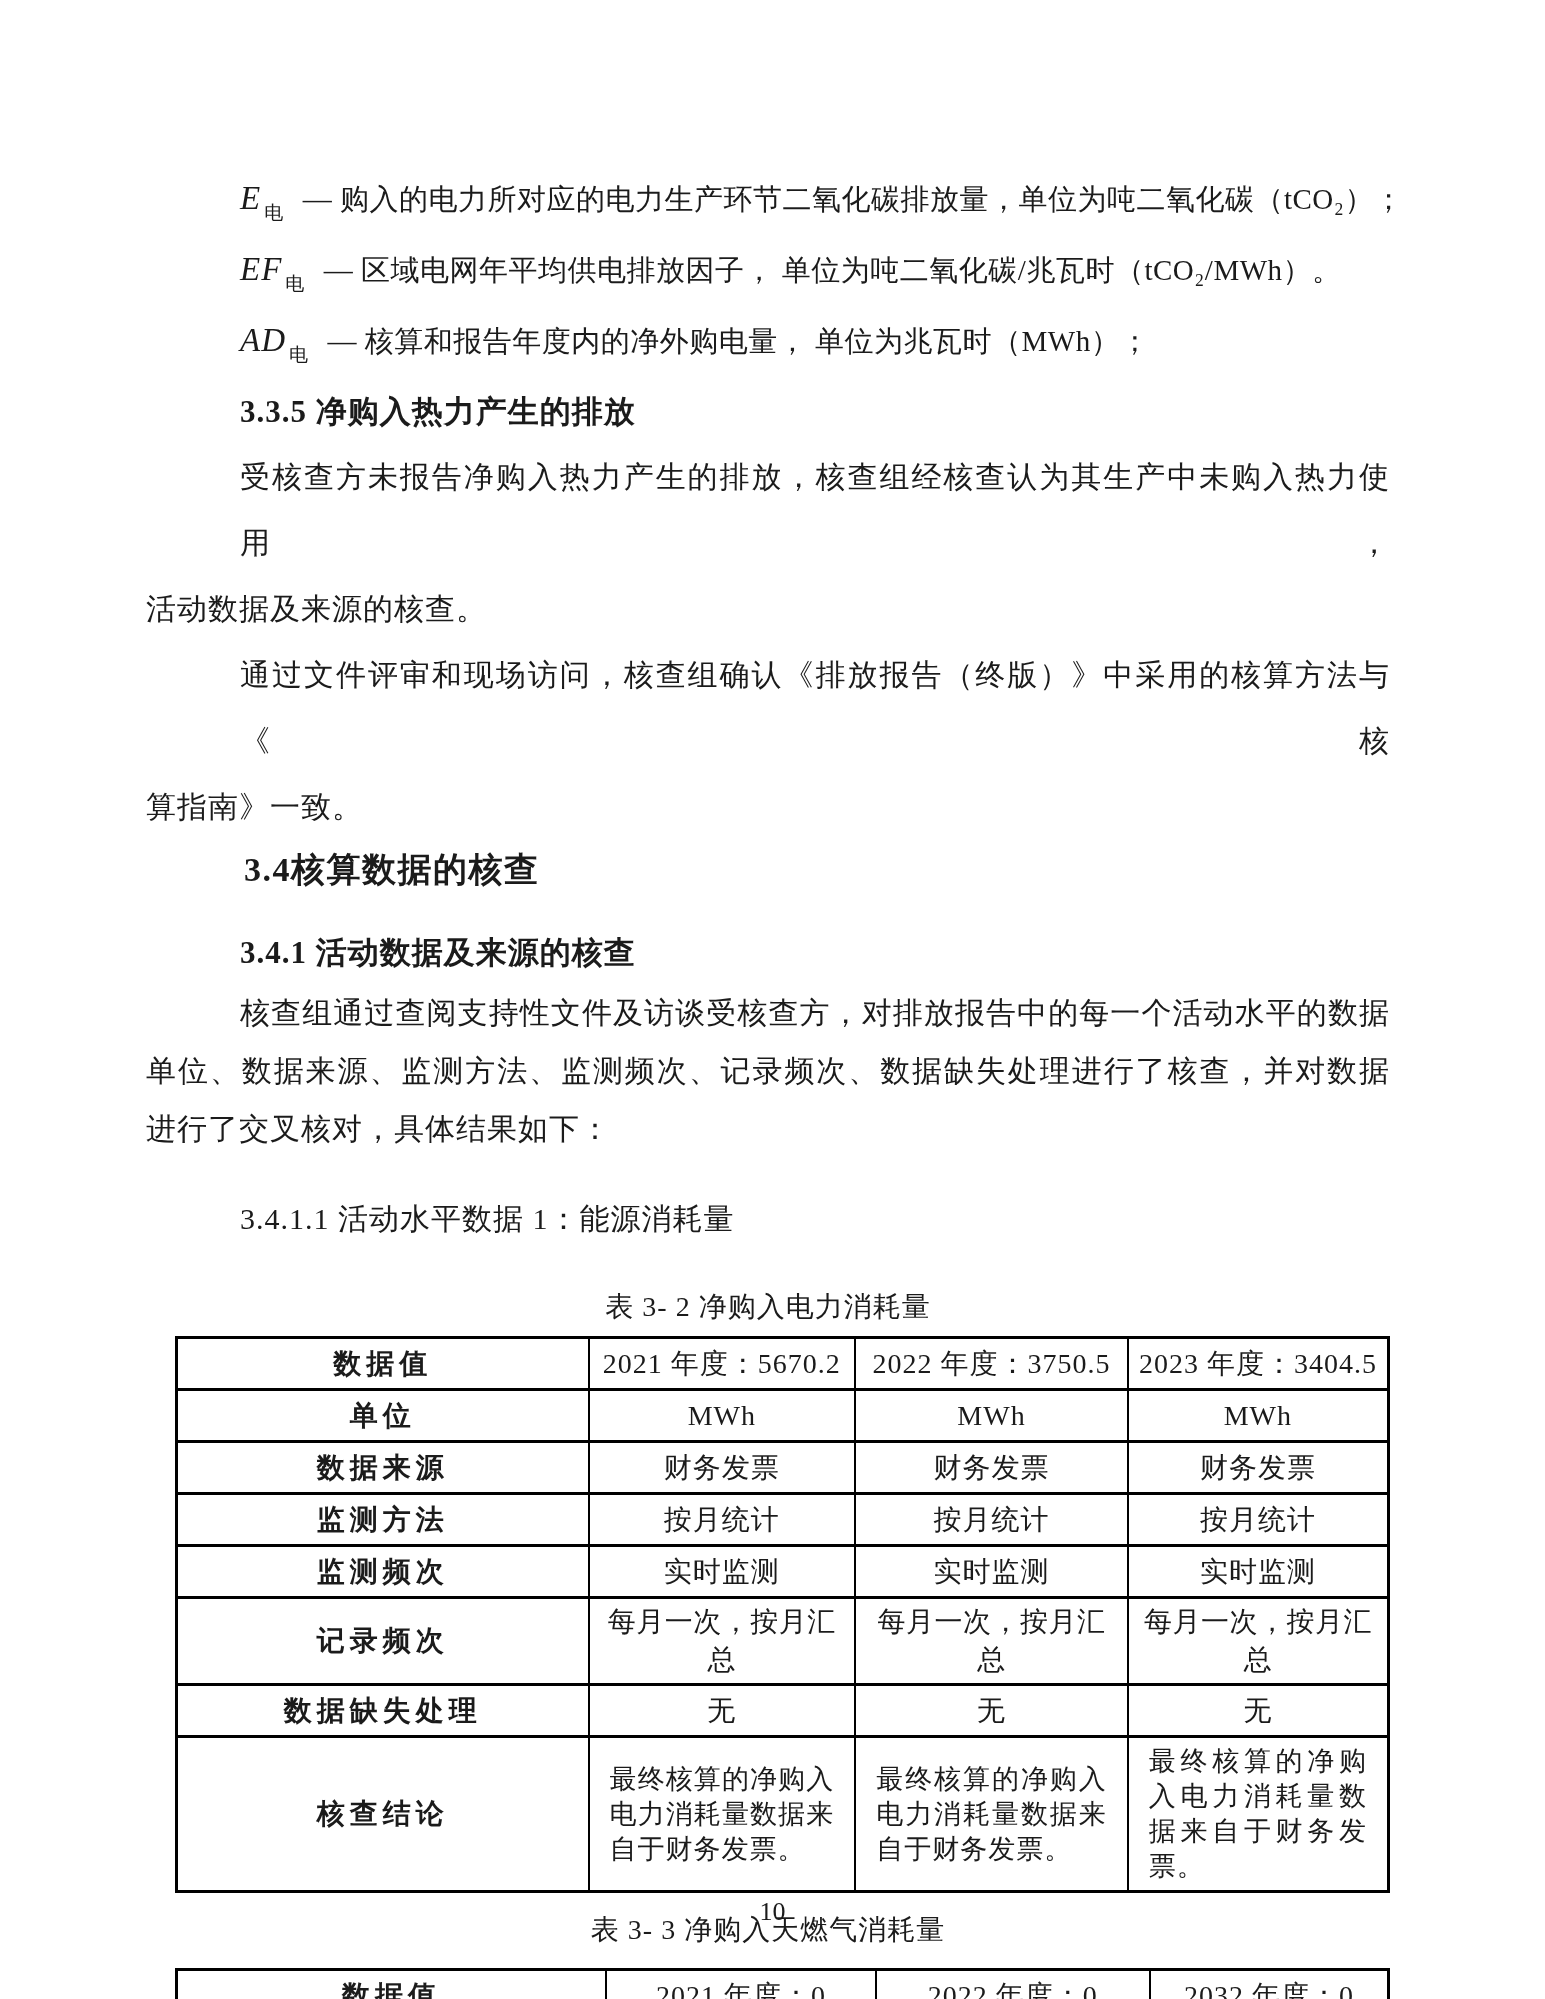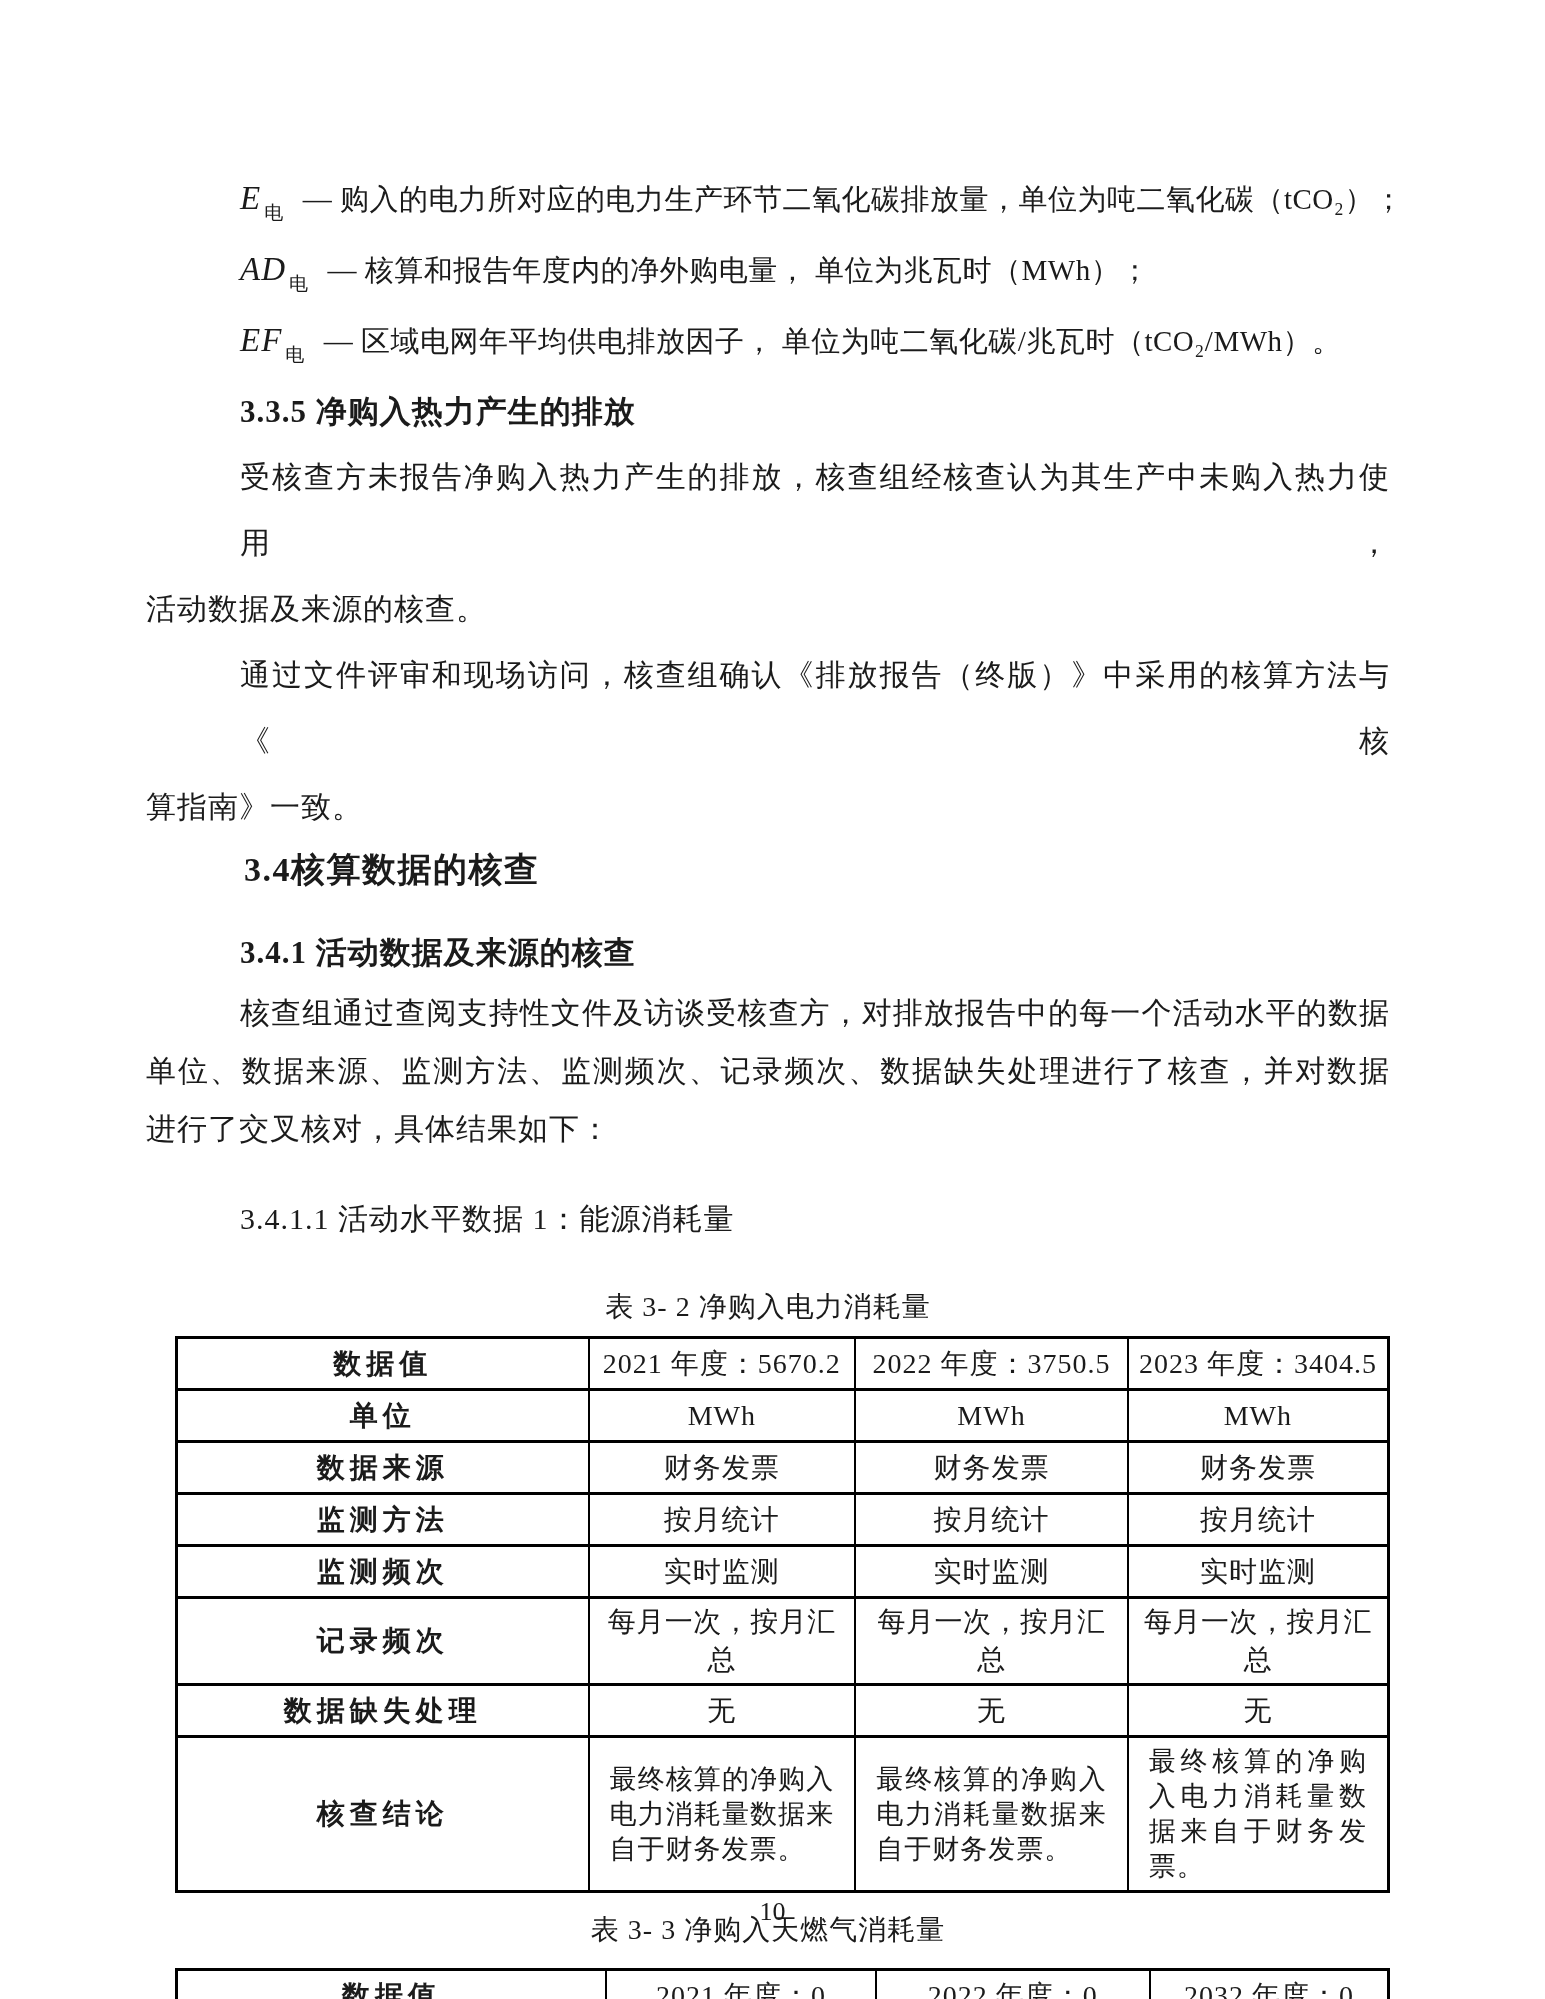--- a/index.html
+++ b/index.html
@@ -134,22 +134,22 @@
     line-height:40px;
   }
 </style>
 </head>
 <body>
 
 <div class="page">
   <div class="content">
 
     <div class="def-line"><span class="def-sym">E</span><span class="def-sub">电</span><span class="def-text">— 购入的电力所对应的电力生产环节二氧化碳排放量，单位为吨二氧化碳（tCO₂）；</span></div>
+    <div class="def-line"><span class="def-sym">EF</span><span class="def-sub">电</span><span class="def-text">— 区域电网年平均供电排放因子， 单位为吨二氧化碳/兆瓦时（tCO₂/MWh）。</span></div>
     <div class="def-line"><span class="def-sym">AD</span><span class="def-sub">电</span><span class="def-text">— 核算和报告年度内的净外购电量， 单位为兆瓦时（MWh）；</span></div>
-    <div class="def-line"><span class="def-sym">EF</span><span class="def-sub">电</span><span class="def-text">— 区域电网年平均供电排放因子， 单位为吨二氧化碳/兆瓦时（tCO₂/MWh）。</span></div>
 
     <div class="h335">3.3.5 净购入热力产生的排放</div>
     <div class="pline ind fill">受核查方未报告净购入热力产生的排放，核查组经核查认为其生产中未购入热力使用，</div>
     <div class="pline">活动数据及来源的核查。</div>
     <div class="pline ind fill">通过文件评审和现场访问，核查组确认《排放报告（终版）》中采用的核算方法与《核</div>
     <div class="pline">算指南》一致。</div>
 
     <div class="h34">3.4核算数据的核查</div>
     <div class="h341">3.4.1 活动数据及来源的核查</div>
     <div class="pline3 ind fill">核查组通过查阅支持性文件及访谈受核查方，对排放报告中的每一个活动水平的数据</div>

